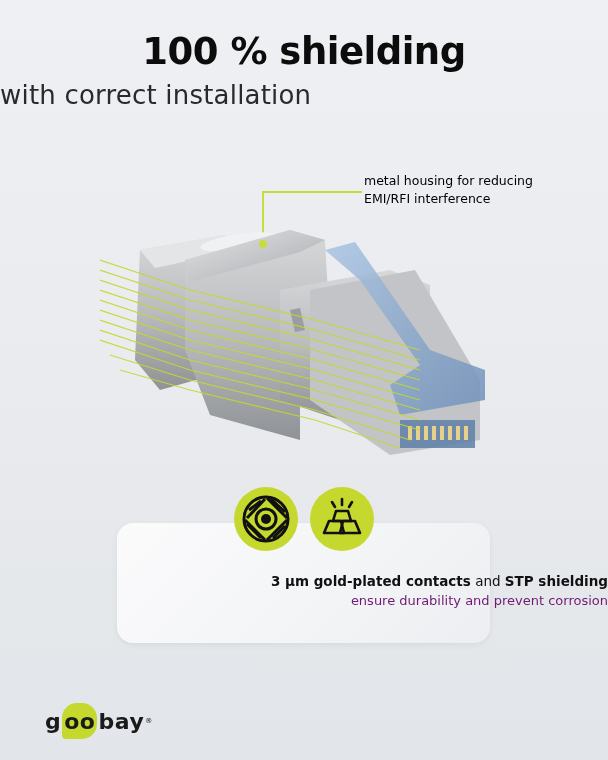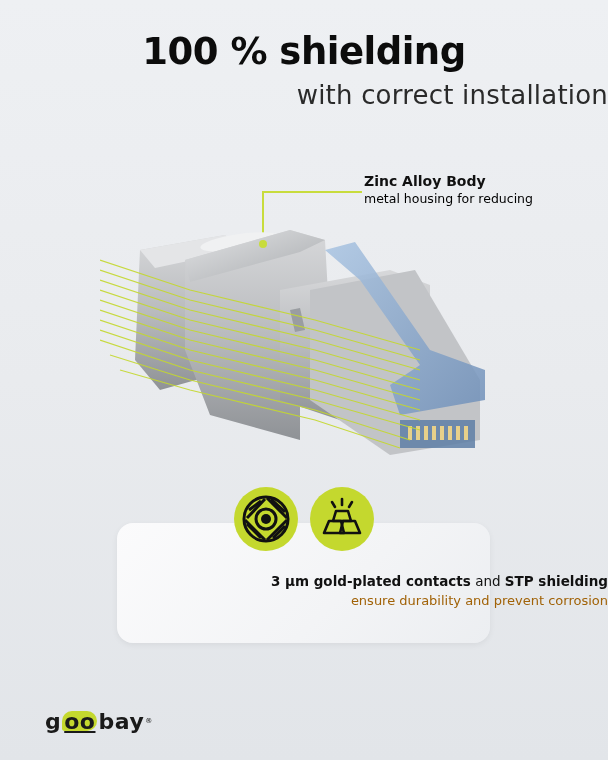--- a/index.html
+++ b/index.html
@@ -7,51 +7,51 @@
     width:608px; height:760px; overflow:hidden; position:relative;
     background: linear-gradient(180deg,#eef0f3 0%,#e9ebee 50%,#e2e5e9 100%);
     font-family: "DejaVu Sans", sans-serif;
     color:#111;
   }
   .headline {
     position:absolute; left:0; right:0; top:30px; text-align:center;
     font-size:37px; font-weight:bold; letter-spacing:-0.5px; color:#0c0c0c;
   }
   .subline {
-    position:absolute; left:0; right:0; top:80px; text-align:right;
+    position:absolute; left:0; right:0; top:80px; text-align:left;
     font-size:26px; font-weight:normal; color:#2a2a2a; letter-spacing:0.2px;
   }
   .callout { position:absolute; left:364px; top:172px; }
   .callout-title { font-size:14px; font-weight:bold; color:#111; line-height:18px; }
   .callout-desc { font-size:12.5px; color:#000000; line-height:18px; }
   .leader-h { position:absolute; left:262px; top:191px; width:100px; height:2px; background:#c8dc3c; }
   .leader-v { position:absolute; left:262px; top:191px; width:2px; height:52px; background:#c8dc3c; }
   .leader-dot { position:absolute; left:259px; top:240px; width:8px; height:8px; border-radius:50%; background:#c8dc3c; }
   .product { position:absolute; left:100px; top:190px; width:420px; height:270px; }
   .card {
     position:absolute; left:117px; top:523px; width:373px; height:120px;
     background: linear-gradient(135deg,#fbfbfc 0%,#f3f4f6 60%,#eceef1 100%);
     border-radius:16px;
     box-shadow: 0 2px 6px rgba(0,0,0,0.06);
   }
   .card-text { position:absolute; left:0; right:0; top:572px; text-align:right; }
   .card-line1 { font-size:13.5px; color:#111; line-height:19px; }
   .card-line1 b { font-weight:bold; }
-  .card-line2 { font-size:13px; color:#a16207; line-height:19px; }
+  .card-line2 { font-size:13px; color:#701a75; line-height:19px; }
   .icon-circle {
     position:absolute; width:64px; height:64px; border-radius:50%;
     background:#c4d82e; display:flex; align-items:center; justify-content:center;
   }
   .icon-1 { left:234px; top:487px; }
   .icon-2 { left:310px; top:487px; }
   .logo { position:absolute; left:45px; top:706px; height:30px; display:flex; align-items:center; }
   .logo-text { font-size:22px; font-weight:bold; color:#1a1a1a; letter-spacing:0.5px; }
   .logo-oo {
     display:inline-flex; align-items:center; justify-content:center;
-    background:#c4d82e; border-radius:15px 15px 15px 4px; height:20px; padding:0 2px; margin:0 1px;text-decoration:underline;
+    background:#c4d82e; border-radius:15px 15px 15px 4px; height:36px; padding:0 2px; margin:0 1px;
   }
   .logo-reg { font-size:7px; vertical-align:top; margin-left:1px; }
 </style>
 </head>
 <body>
 
 <div class="headline">100 % shielding</div>
 <div class="subline">with correct installation</div>
 
 <div class="leader-h"></div>
@@ -109,22 +109,22 @@
     <path d="M0,130 L90,160 L215,190 L320,220"></path>
     <path d="M0,140 L90,170 L215,200 L320,230"></path>
     <path d="M0,150 L90,180 L215,210 L320,240"></path>
     <path d="M10,165 L90,190 L215,220 L310,250"></path>
     <path d="M20,180 L90,200 L215,230 L300,258"></path>
   </g>
 </svg>
 <div class="leader-dot"></div>
 
 <div class="callout">
-  <div class="callout-title">Zinc Alloy Body</div>
   <div class="callout-desc">metal housing for reducing</div>
+  <div class="callout-desc">EMI/RFI interference</div>
 </div>
 
 <div class="card"></div>
 
 <div class="icon-circle icon-1">
   <svg width="50" height="50" viewBox="0 0 50 50">
     <circle cx="25" cy="25" r="22" fill="none" stroke="#111" stroke-width="3"></circle>
     <g stroke="#111" stroke-width="3">
       <line x1="8" y1="16" x2="20" y2="7"></line>
       <line x1="6" y1="24" x2="24" y2="5"></line>

